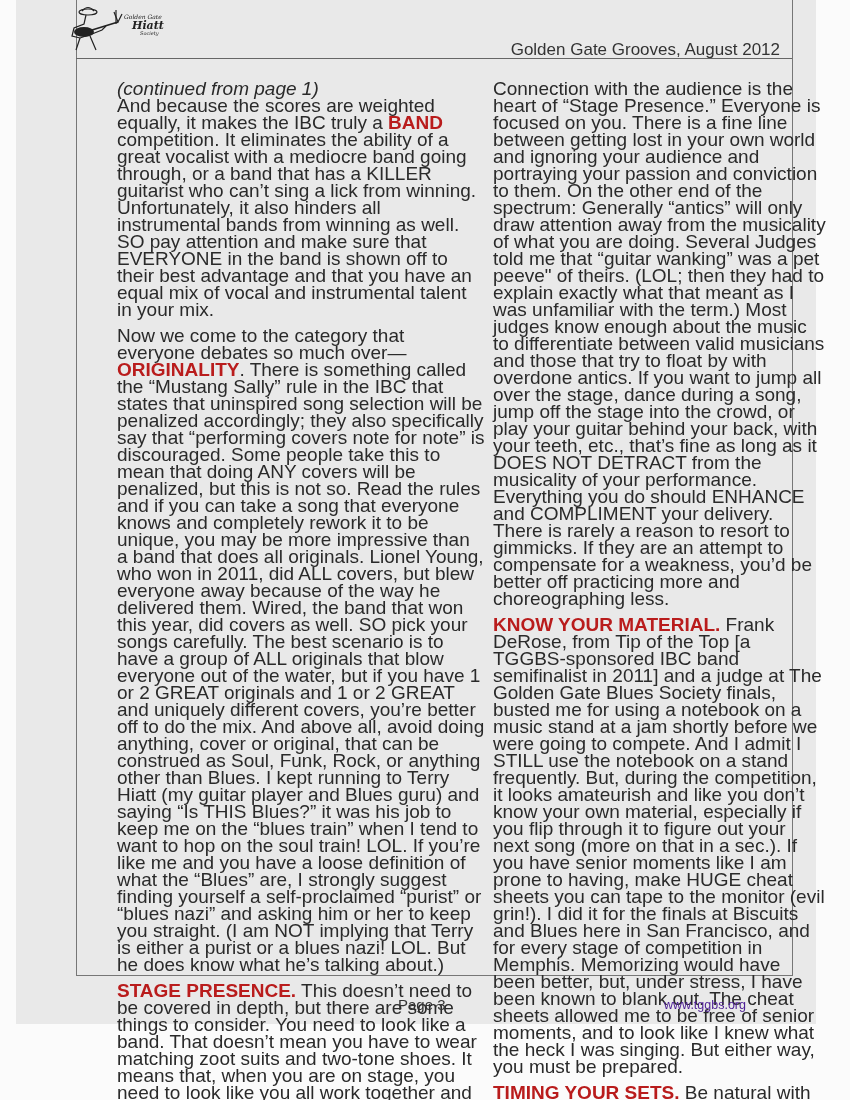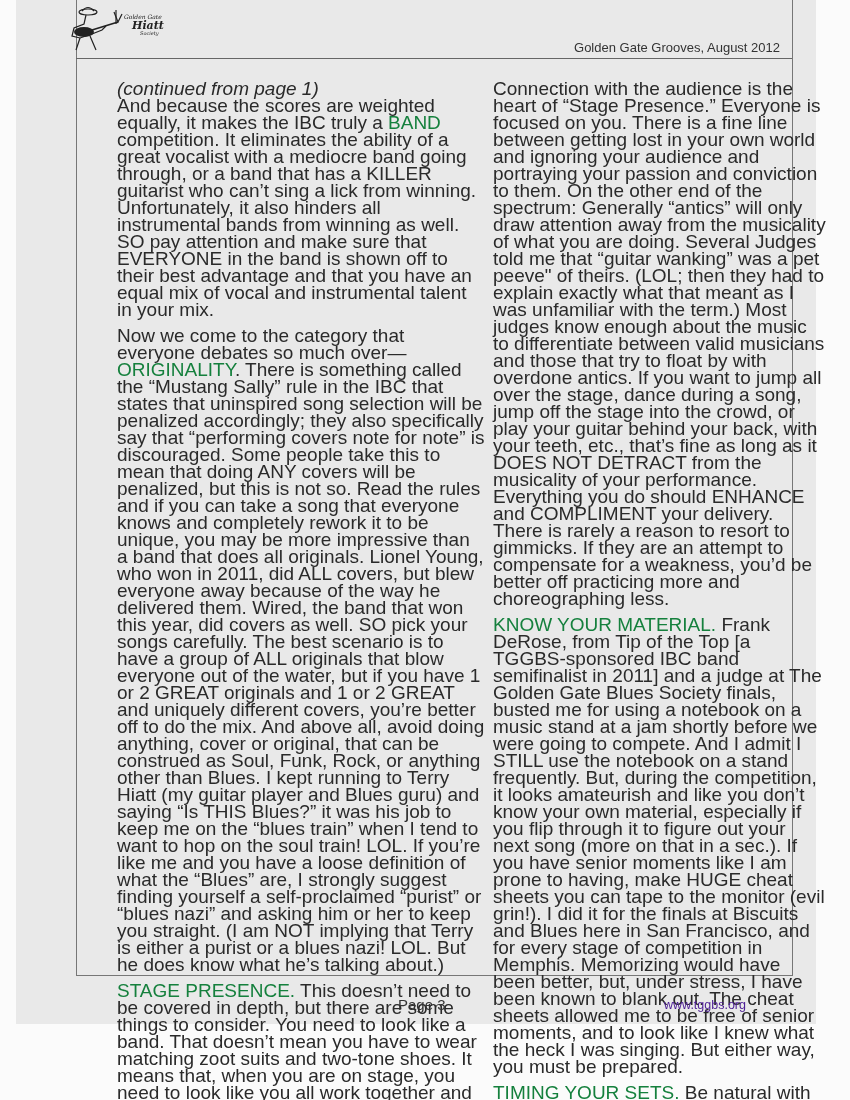--- a/index.html
+++ b/index.html
@@ -46,21 +46,21 @@
     line-height: 1;
   }
   .logo-text .l1 { font-size: 6px; display: block; }
   .logo-text .l2 { font-size: 11px; font-weight: bold; display: block; margin-left: 8px; }
   .logo-text .l3 { font-size: 5px; display: block; margin-left: 16px; }
   .header-title {
     position: absolute;
     right: 70px;
     top: 40px;
     font-family: "Liberation Sans", sans-serif;
-    font-size: 13px;
+    font-size: 17px;
     color: #333;
   }
   .header-rule {
     position: absolute;
     left: 60px;
     top: 58px;
     width: 716px;
     height: 1px;
     background: #666;
   }
@@ -70,21 +70,21 @@
     font-family: "Liberation Sans", sans-serif;
     font-size: 19px;
     line-height: 17px;
     color: #2a2a2a;
     margin-left: 48px;
   }
   .col-left { left: 69px; width: 368px; }
   .col-right { left: 445px; width: 333px; }
   .col p { margin: 0 0 9px 0; }
   .col .cont { font-style: italic; display: block; }
-  .col b { font-weight: normal; color: #15803d; }
+  .col b { font-weight: bold; color: #b91c1c; }
   .footer-page {
     position: absolute;
     left: 398px;
     top: 996px;
     font-family: Liberation Sans, sans-serif;
     font-size: 15px;
     color: #333;
   }
   .footer-url {
     position: absolute;

